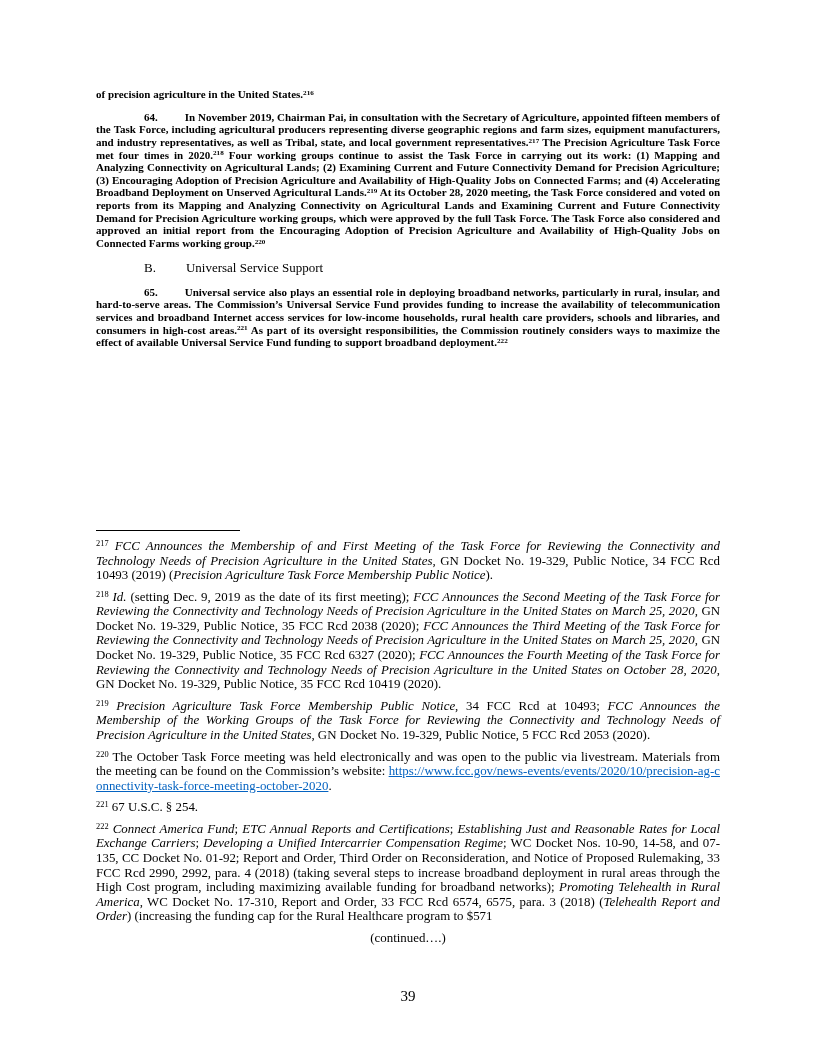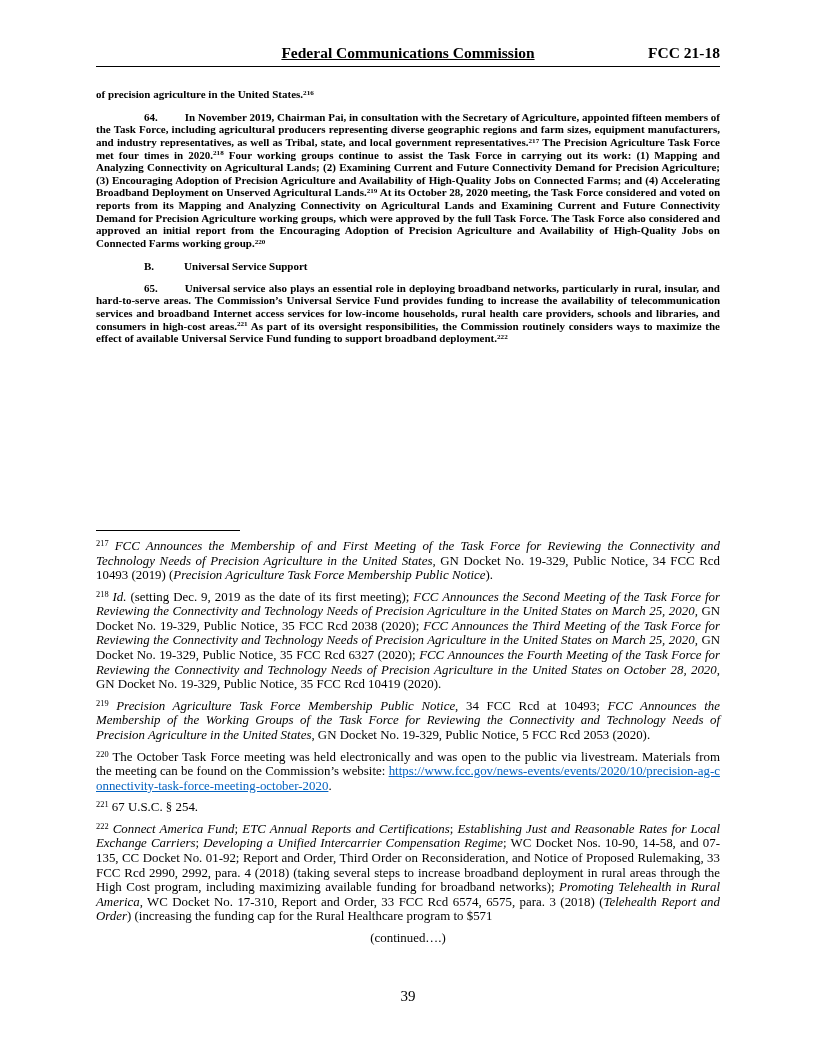--- a/index.html
+++ b/index.html
@@ -40,22 +40,22 @@
   .body-text {
     font-size: 11px;
     line-height: 1.15;
     text-align: justify;
     margin: 0 0 10px 0;
     font-weight: bold;
   }
   .indent { text-indent: 48px; }
   .tab { display: inline-block; width: 27px; }
   .section-heading {
-    font-size: 11px;
-    font-weight: bold;
+    font-size: 13px;
+    font-weight: normal;
     margin: 4px 0 10px 0;
     padding-left: 48px;
   }
   .section-heading .tab { width: 30px; }
   sup {
     font-size: 0.65em;
     line-height: 0;
     vertical-align: baseline;
     position: relative;
     top: -0.45em;
@@ -88,24 +88,20 @@
     top: 988px; left: 0; right: 0;
     text-align: center;
     font-size: 15px;
   }
 </style>
 </head>
 <body>
 
 <div class="page">
 
-  <div class="header">
-    <span class="header-title">Federal Communications Commission</span>
-    <span class="header-docket">FCC 21-18</span>
-  </div>
 
   <div class="content">
     <p class="body-text"><span>of precision agriculture in the United States.</span><sup>216</sup></p>
     <p class="body-text indent"><span>64.</span><span class="tab"></span><span>In November 2019, Chairman Pai, in consultation with the Secretary of Agriculture, appointed fifteen members of the Task Force, including agricultural producers representing diverse geographic regions and farm sizes, equipment manufacturers, and industry representatives, as well as Tribal, state, and local government representatives.</span><sup>217</sup><span>  The Precision Agriculture Task Force met four times in 2020.</span><sup>218</sup><span>  Four working groups continue to assist the Task Force in carrying out its work: (1) Mapping and Analyzing Connectivity on Agricultural Lands; (2) Examining Current and Future Connectivity Demand for Precision Agriculture; (3) Encouraging Adoption of Precision Agriculture and Availability of High-Quality Jobs on Connected Farms; and (4) Accelerating Broadband Deployment on Unserved Agricultural Lands.</span><sup>219</sup><span>  At its October 28, 2020 meeting, the Task Force considered and voted on reports from its Mapping and Analyzing Connectivity on Agricultural Lands and Examining Current and Future Connectivity Demand for Precision Agriculture working groups, which were approved by the full Task Force.  The Task Force also considered and approved an initial report from the Encouraging Adoption of Precision Agriculture and Availability of High-Quality Jobs on Connected Farms working group.</span><sup>220</sup></p>
     <div class="section-heading">
       <span>B.</span><span class="tab"></span><span>Universal Service Support</span>
     </div>
     <p class="body-text indent"><span>65.</span><span class="tab"></span><span>Universal service also plays an essential role in deploying broadband networks, particularly in rural, insular, and hard-to-serve areas.  The Commission’s Universal Service Fund provides funding to increase the availability of telecommunication services and broadband Internet access services for low-income households, rural health care providers, schools and libraries, and consumers in high-cost areas.</span><sup>221</sup><span>  As part of its oversight responsibilities, the Commission routinely considers ways to maximize the effect of available Universal Service Fund funding to support broadband deployment.</span><sup>222</sup></p>
   </div>
 

